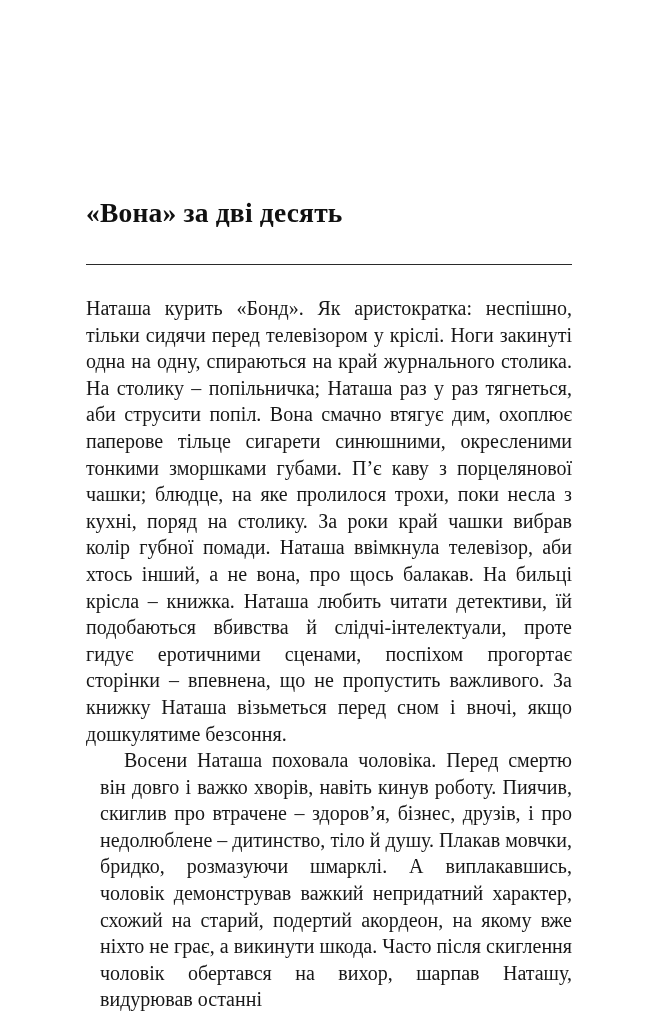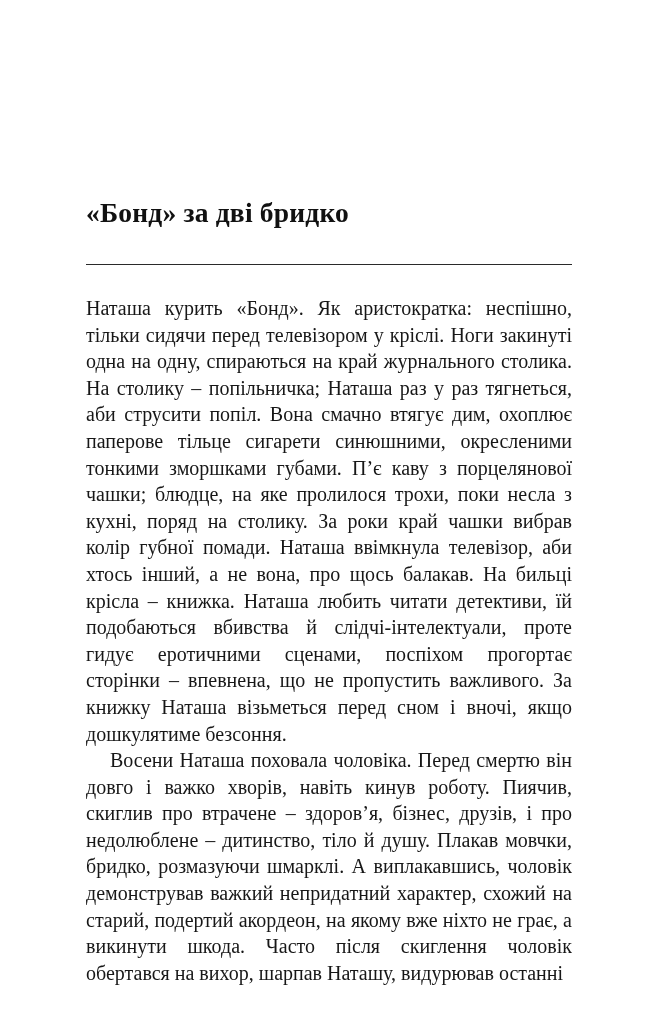--- a/index.html
+++ b/index.html
@@ -45,28 +45,29 @@
     margin: 0;
     font-size: 20px;
     line-height: 26.6px;
     text-align: justify;
     text-justify: inter-word;
     hyphens: manual;
     color: #171717;
   }
   .body-text p.indent {
     text-indent: 24px;
+    margin-left: 14px;
   }
 </style>
 </head>
 <body>
 
 <div class="page">
 
-  <h1 class="chapter-title">«Бонд» за дві бридко</h1>
+  <h1 class="chapter-title">«Вона» за дві десять</h1>
 
   <div class="title-rule"></div>
 
   <div class="body-text">
     <p>Наташа курить «Бонд». Як аристократка: неспішно, тільки сидячи перед телевізором у кріслі. Ноги закинуті одна на одну, спираються на край журнального столика. На столику – попільничка; Наташа раз у раз тягнеться, аби струсити попіл. Вона смачно втягує дим, охоплює паперове тільце сигарети синюшними, окресленими тонкими зморшками губами. П’є каву з порцелянової чашки; блюдце, на яке пролилося трохи, поки несла з кухні, поряд на столику. За роки край чашки вибрав колір губної помади. Наташа ввімкнула телевізор, аби хтось інший, а не вона, про щось балакав. На бильці крісла – книжка. Наташа любить читати детективи, їй подобаються вбивства й слідчі-інтелектуали, проте гидує еротичними сценами, поспіхом прогортає сторінки – впевнена, що не пропустить важливого. За книжку Наташа візьметься перед сном і вночі, якщо дошкулятиме безсоння.</p>
     <p class="indent">Восени Наташа поховала чоловіка. Перед смертю він довго і важко хворів, навіть кинув роботу. Пиячив, скиглив про втрачене – здоров’я, бізнес, друзів, і про недолюблене – дитинство, тіло й душу. Плакав мовчки, бридко, розмазуючи шмарклі. А виплакавшись, чоловік демонстрував важкий непридатний характер, схожий на старий, подертий акордеон, на якому вже ніхто не грає, а викинути шкода. Часто після скиглення чоловік обертався на вихор, шарпав Наташу, видурював останні</p>
   </div>
 
 </div>
 

